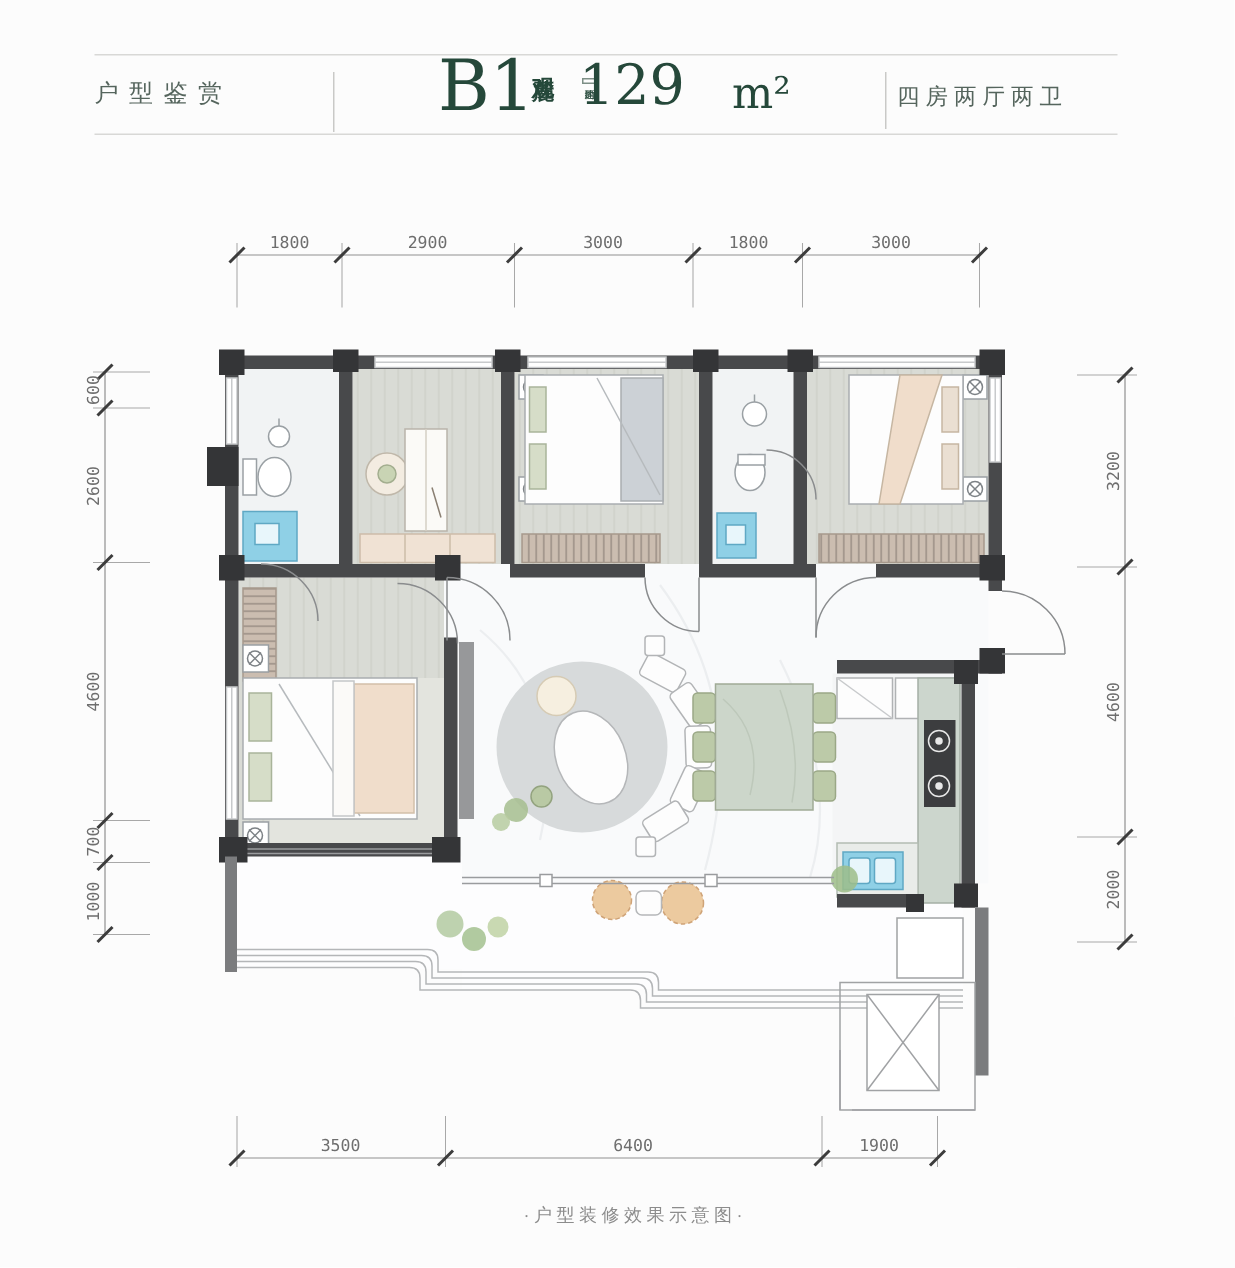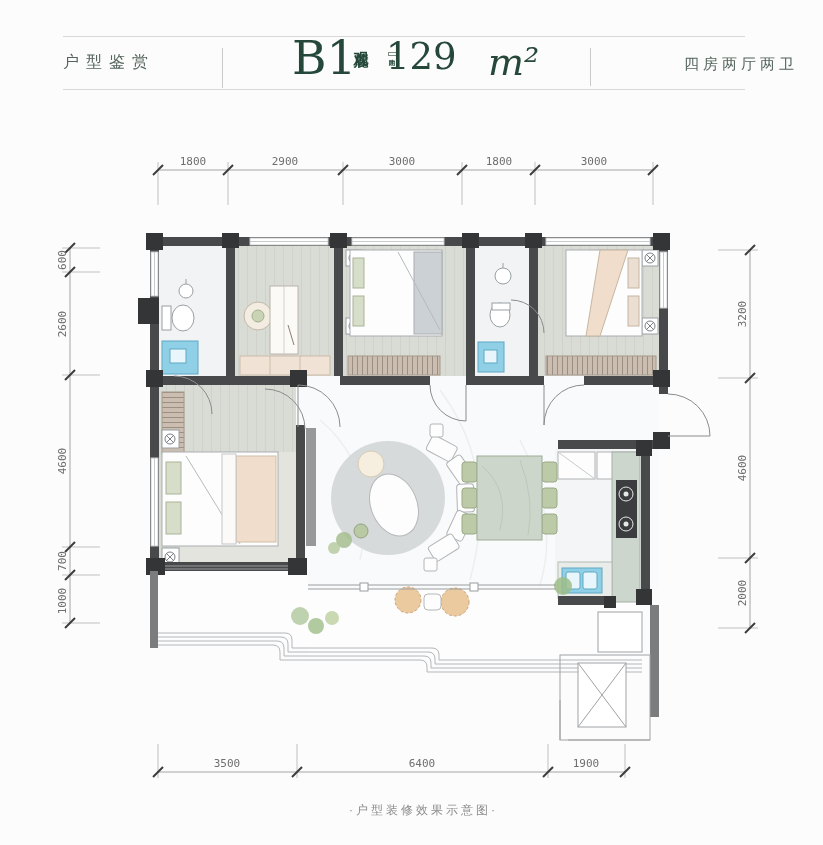--- a/index.html
+++ b/index.html
@@ -7,31 +7,31 @@
          font-family:"Liberation Sans","DejaVu Sans",sans-serif;}
   
   .rule{position:absolute;height:1px;background:#d8d8d6;}
   #rule-top{left:63px;top:36px;width:682px;}
   #rule-bottom{left:63px;top:89px;width:682px;}
   .vdiv{position:absolute;width:1px;background:#c9c9c7;}
   #vdiv-1{left:222px;top:48px;height:40px;}
   #vdiv-2{left:590px;top:48px;height:38px;}
   #hdr-left{position:absolute;left:63px;top:52px;width:160px;text-align:left;
             font-size:16px;letter-spacing:7px;color:#55655d;}
-  #hdr-right{position:absolute;left:598px;top:55px;width:200px;text-align:right;
+  #hdr-right{position:absolute;left:598px;top:55px;width:200px;text-align:left;
              font-size:15px;letter-spacing:4px;color:#55655d;}
   #hdr-center{position:absolute;left:250px;top:30px;width:330px;height:60px;}
   .serif{font-family:"DejaVu Serif","Liberation Serif",serif;color:#25483a;}
   #unit-code{position:absolute;left:42px;top:0px;font-size:47px;line-height:56px;}
   #unit-name{position:absolute;left:103px;top:9px;font-size:15px;font-weight:bold;color:#25483a;
              writing-mode:vertical-rl;letter-spacing:2px;line-height:16px;}
   #area-prefix{position:absolute;left:138px;top:22px;font-size:6.5px;color:#2a4c3e;
                writing-mode:vertical-rl;border:0.5px solid #7d8f86;padding:1px 0;line-height:7px;}
   #area-value{position:absolute;left:136px;top:-2px;font-size:37px;line-height:58px;}
-  #area-unit{position:absolute;left:238px;top:8px;font-size:38px;line-height:48px;font-style:italic;}
+  #area-unit{position:absolute;left:238px;top:8px;font-size:29px;line-height:48px;}
   
   #footer-caption{position:absolute;left:12px;top:802px;width:823px;text-align:center;
                   font-size:12px;letter-spacing:3px;color:#8c8c8c;}
   
   #plan{position:absolute;left:0;top:100px;}
   text.dim{font-family:"DejaVu Sans Mono","Liberation Mono",monospace;font-size:11px;fill:#6e6e6e;}
 </style>
 </head>
 <body>
 <div id="stage">

